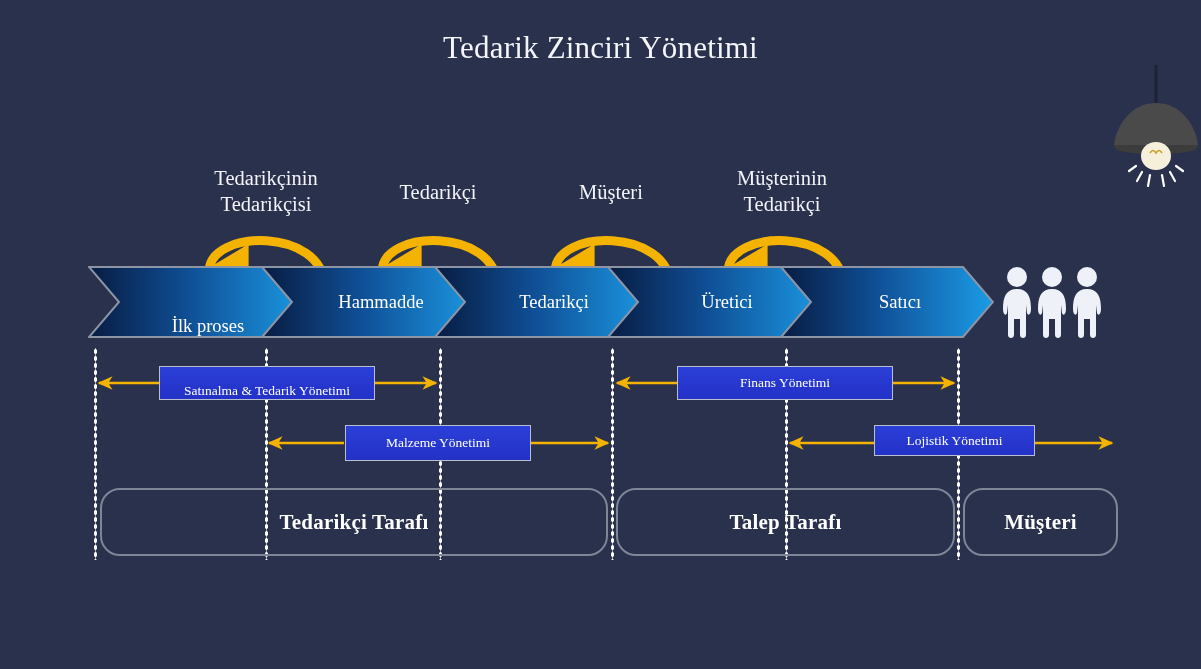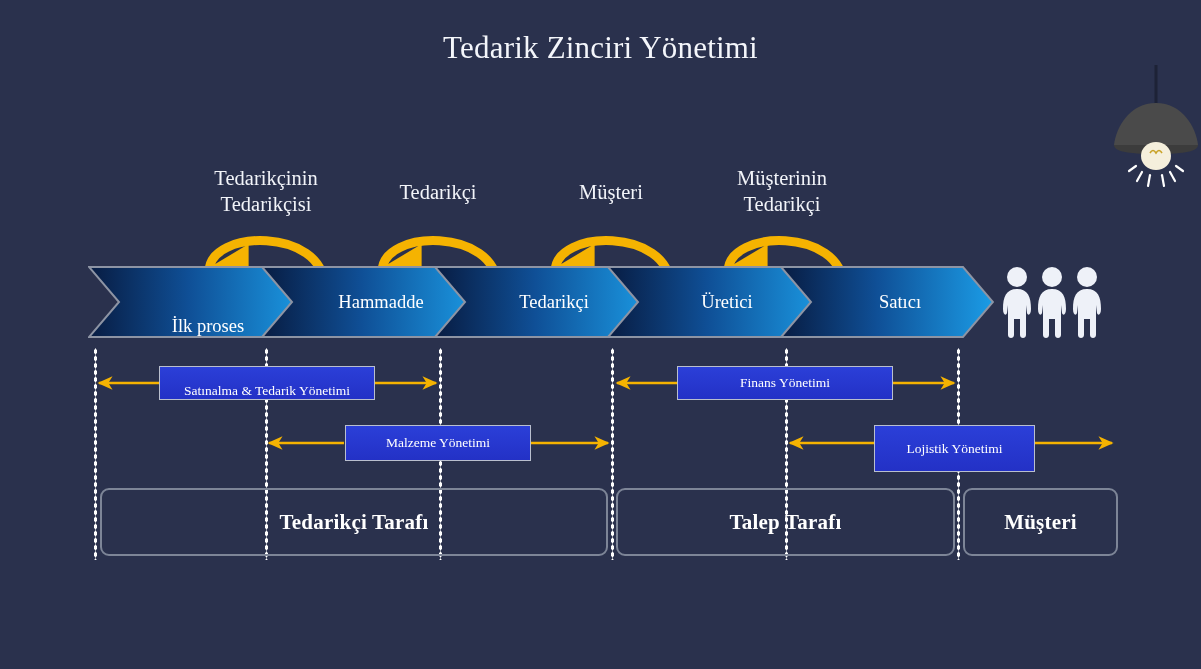--- a/index.html
+++ b/index.html
@@ -118,21 +118,21 @@
     white-space: nowrap;
   }
   .mgmt-arrows {
     position: absolute;
     pointer-events: none;
   }
 
   
   .section-box {
     position: absolute;
-    border-radius: 9px;
+    border-radius: 20px;
     border: 2px solid #7d8597;
     background: linear-gradient(100deg, #0a1f4a 0%, #0d2f६e 0%, #0b2350 18%, #0e59a8 72%, #1094de 100%);
     color: #ffffff;
     font-size: 21px;
     font-weight: bold;
     display: flex;
     align-items: center;
     justify-content: center;
     box-sizing: border-box;
     letter-spacing: 0.2px;
@@ -275,21 +275,21 @@
   </div>
 
   <div class="mgmt-box" style="left:345px; top:415px; width:186px; height:36px;">
     <span>Malzeme Yönetimi</span>
   </div>
 
   <div class="mgmt-box" style="left:677px; top:356px; width:216px; height:34px;">
     <span>Finans Yönetimi</span>
   </div>
 
-  <div class="mgmt-box" style="left:874px; top:415px; width:161px; height:47px;">
+  <div class="mgmt-box" style="left:874px; top:415px; width:161px; height:31px;">
     <span>Lojistik Yönetimi</span>
   </div>
 
   <div class="section-box" style="left:100px; top:478px; width:508px; height:68px;">
     <span>Tedarikçi Tarafı</span>
   </div>
 
   <div class="section-box" style="left:616px; top:478px; width:339px; height:68px;">
     <span>Talep Tarafı</span>
   </div>

